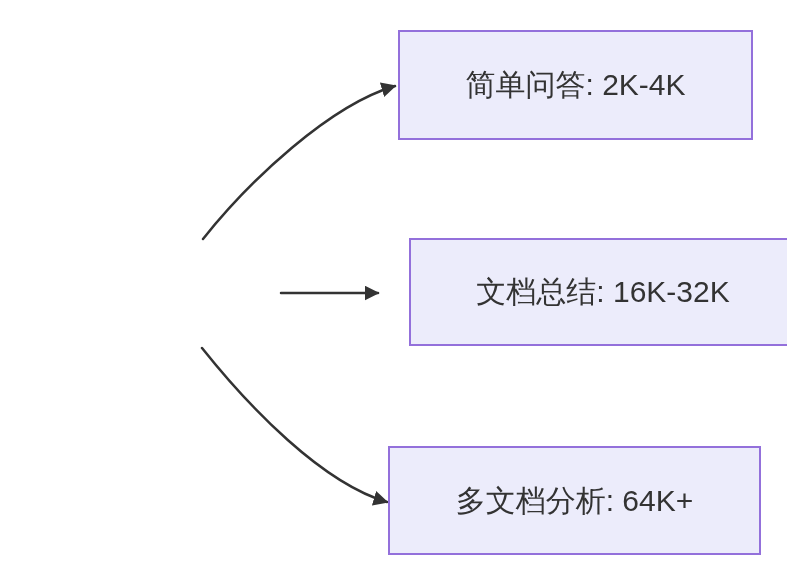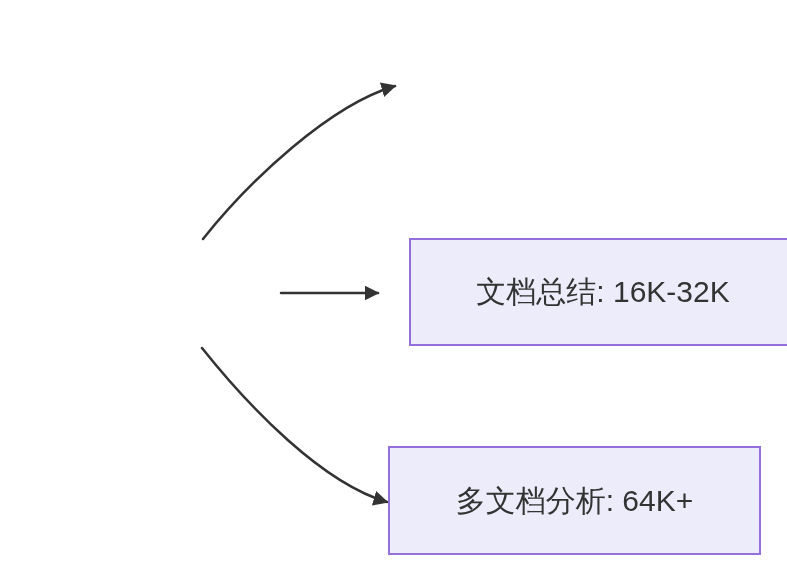--- a/index.html
+++ b/index.html
@@ -65,20 +65,23 @@
       <marker id="arrow" viewBox="0 0 10 10" refX="9" refY="5" markerWidth="6" markerHeight="6" orient="auto-start-reverse">
         <path d="M 0 0 L 10 5 L 0 10 z" class="arrowhead"></path>
       </marker>
     </defs>
     <path class="edge" marker-end="url(#arrow)" d="M 203 239 C 250 180, 330 105, 395 86"></path>
     <path class="edge" marker-end="url(#arrow)" d="M 281 293 L 378 293"></path>
     <path class="edge" marker-end="url(#arrow)" d="M 202 348 C 249 407, 322 483, 387 502"></path>
   </svg>
 
 
+  <div class="node node-b0">
+    <span>简单问答: 2K-4K</span>
+  </div>
 
   <div class="node node-b1">
     <span>文档总结: 16K-32K</span>
   </div>
 
   <div class="node node-b2">
     <span>多文档分析: 64K+</span>
   </div>
 
 </div>

